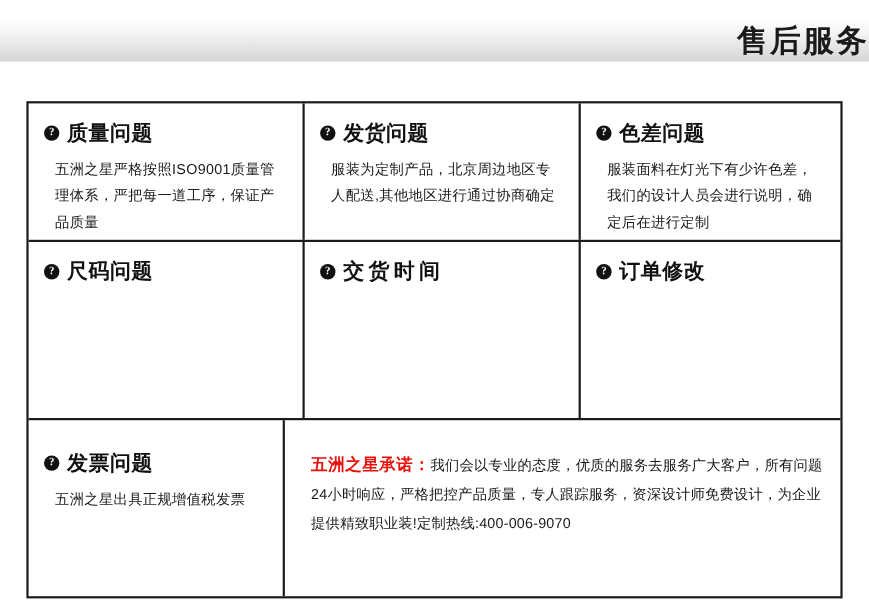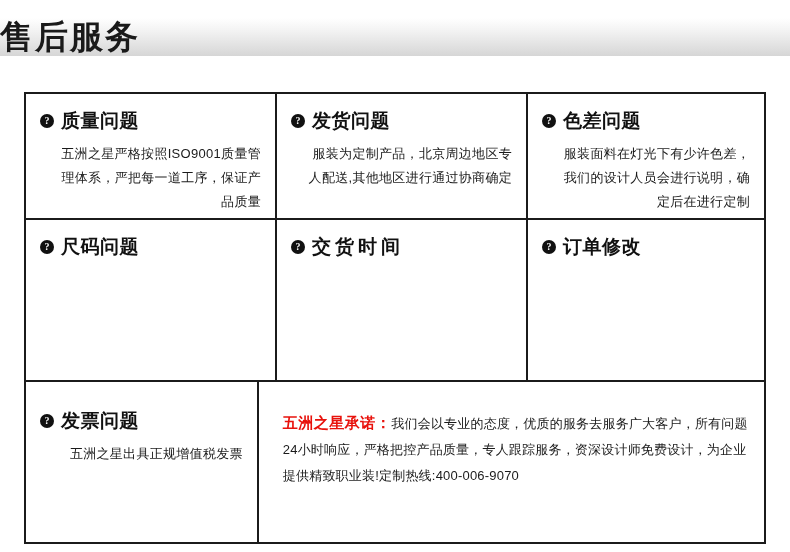--- a/index.html
+++ b/index.html
@@ -29,22 +29,22 @@
     height: 38px;
     background: linear-gradient(to bottom, #ffffff 0%, #f2f2f2 35%, #e2e2e2 72%, #d6d6d6 100%);
   }
   .header-title {
     position: absolute;
     left: 0;
     top: 0;
     width: 790px;
     height: 38px;
     line-height: 38px;
-    text-align: left;
-    font-size: 33px;
+    text-align: right;
+    font-size: 28px;
     font-weight: bold;
     letter-spacing: 2px;
     color: #1a1a1a;
   }
   
   .table {
     position: absolute;
     left: 24px;
     top: 92px;
     width: 742px;
@@ -102,21 +102,20 @@
     font-weight: bold;
     color: #111;
     letter-spacing: 0.5px;
   }
   .q-body {
     font-size: 13px;
     line-height: 1.85;
     color: #1a1a1a;
     padding-left: 10px;
     letter-spacing: 0.3px;
-    text-align: right;
   }
   .q-body.indent-more {
     padding-left: 18px;
   }
   .q-body.wide-line {
     letter-spacing: 1.2px;
     line-height: 1.95;
   }
   .q-head.spaced .q-title {
     letter-spacing: 4px;

